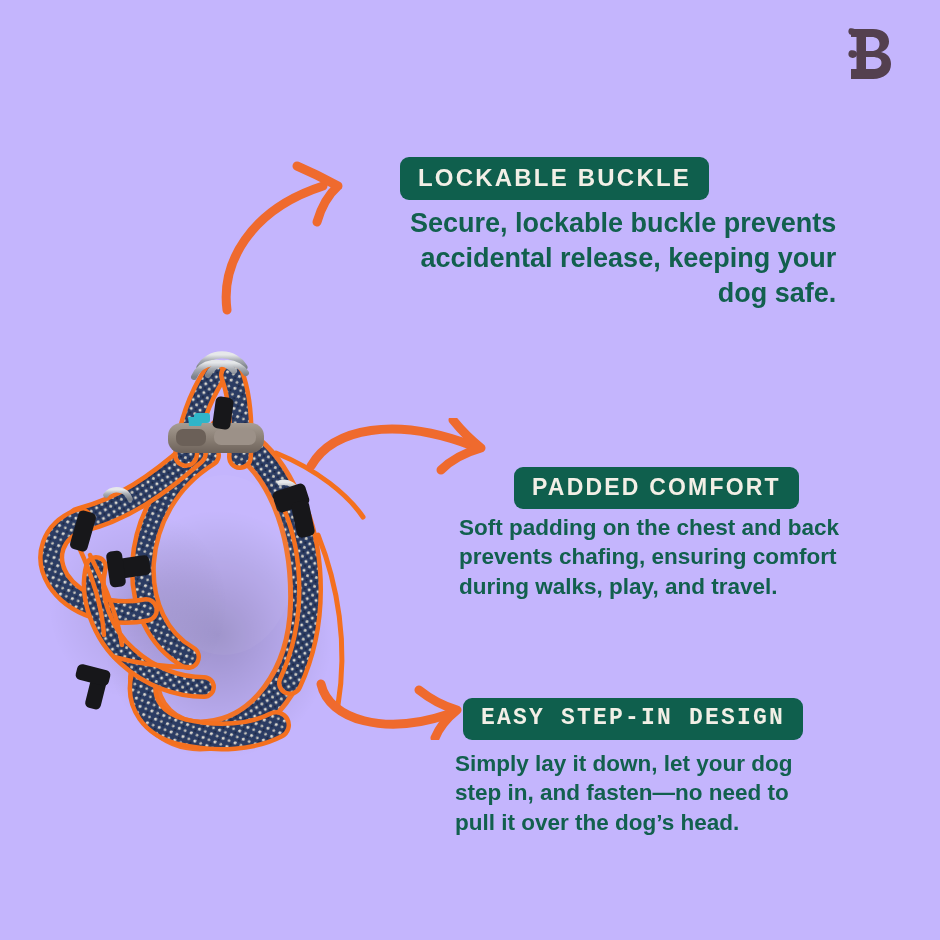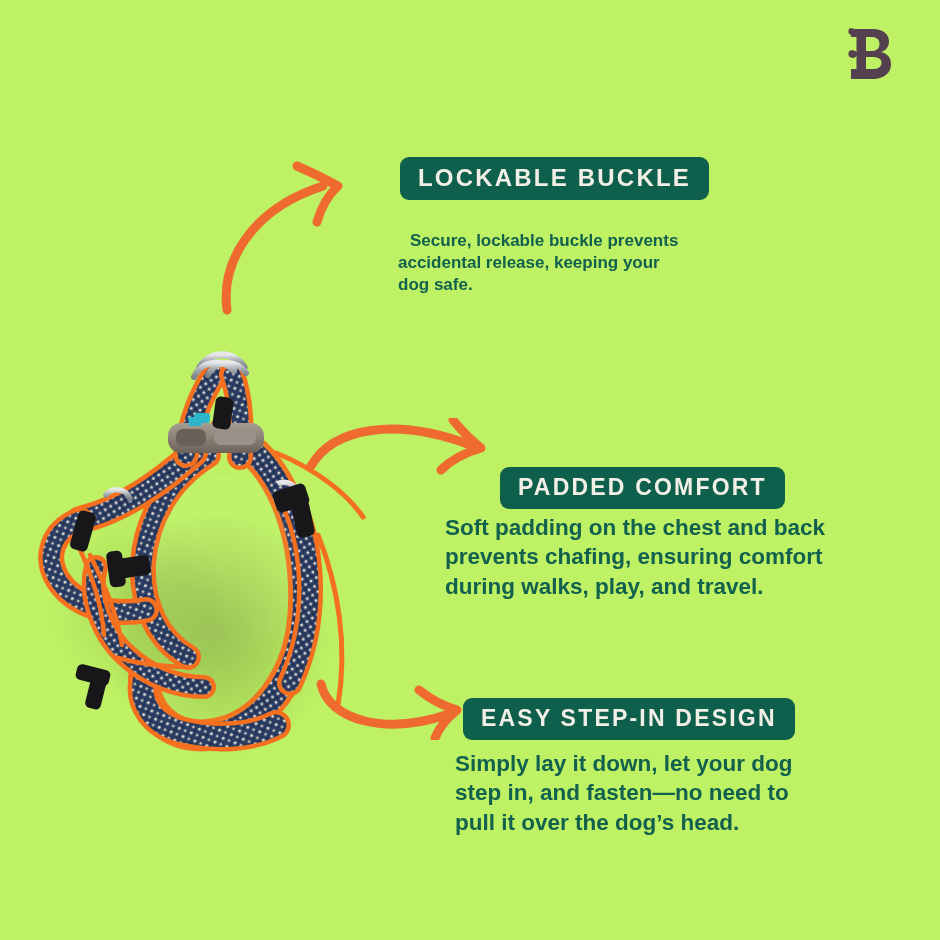--- a/index.html
+++ b/index.html
@@ -3,21 +3,21 @@
 <meta charset="utf-8">
 <style>
   html,body{margin:0;padding:0;}
   body{
     width:940px;height:940px;
     background:#ffffff;
     font-family:"Liberation Sans", sans-serif;
     overflow:hidden;
     position:relative;
   }
-  #canvas{position:relative;width:940px;height:940px;background:#bef264;}
+  #canvas{position:relative;width:940px;height:940px;background:#c4b5fd;}
 
   
   .logo{
     position:absolute; top:24px; right:42px;
     width:56px; height:62px;
     display:flex; align-items:center; justify-content:center;
   }
   .logo svg{display:block;}
 
   
@@ -32,23 +32,23 @@
     white-space:nowrap;
   }
   .desc{
     font-weight:bold;
     line-height:1.30;
     white-space:pre-line;
   }
 
   #feature-lockable{ left:400px; top:157px; }
   #feature-lockable .badge{font-size:24px;}
-  #feature-lockable .desc{font-size:17px; margin-top:30px; margin-left:-2px; text-indent:12px;}
-
-  #feature-padded{ left:500px; top:467px; }
+  #feature-lockable .desc{font-size:27px; margin-top:6px; margin-left:-2px; text-indent:12px;text-align:right;}
+
+  #feature-padded{ left:514px; top:467px; }
   #feature-padded .badge{font-size:23px;}
   #feature-padded .desc{font-size:22.5px; margin-top:4px; margin-left:-55px;}
 
   #feature-easy{ left:463px; top:698px; }
   #feature-easy .badge{font-size:23px;}
   #feature-easy .desc{font-size:22.5px; margin-top:9px; margin-left:-8px;}
 
   
   .arrow{position:absolute; pointer-events:none;}
   #arrow-1{left:205px; top:160px; width:160px; height:155px;}
@@ -205,19 +205,19 @@
   </div>
 
   <div class="feature" id="feature-padded">
     <div class="badge" style="background: rgb(15, 95, 77); color: rgb(242, 239, 230);">PADDED COMFORT</div>
     <div class="desc" style="color: rgb(18, 96, 78);">Soft padding on the chest and back
 prevents chafing, ensuring comfort
 during walks, play, and travel.</div>
   </div>
 
   <div class="feature" id="feature-easy">
-    <div class="badge" style="background: rgb(15, 95, 77); color: rgb(242, 239, 230);">EASY STEP-IN DESIGN</div>
+    <div class="badge" style="background: rgb(15, 95, 77); color: rgb(242, 239, 230); font-family: Liberation Mono, monospace;">EASY STEP-IN DESIGN</div>
     <div class="desc" style="color: rgb(18, 96, 78);">Simply lay it down, let your dog
 step in, and fasten—no need to
 pull it over the dog’s head.</div>
   </div>
 
 </div>
 
 </body></html>

